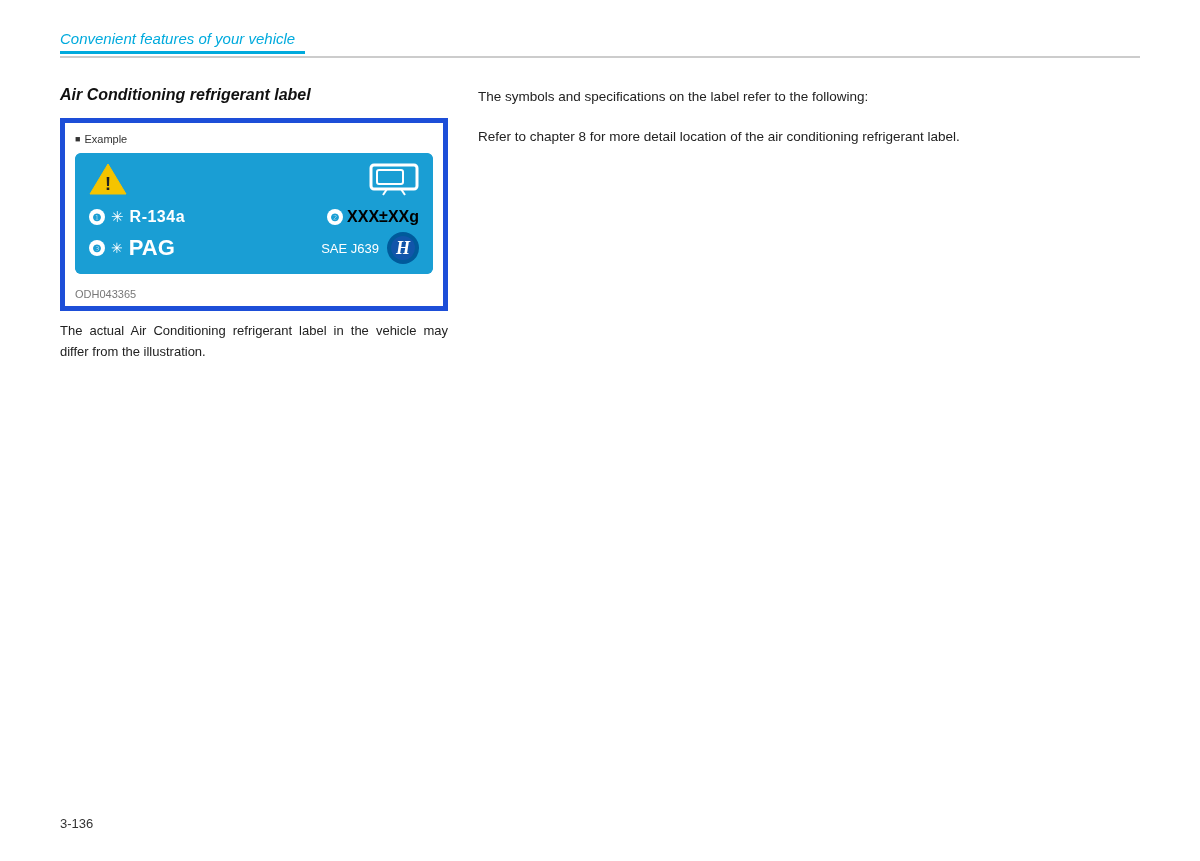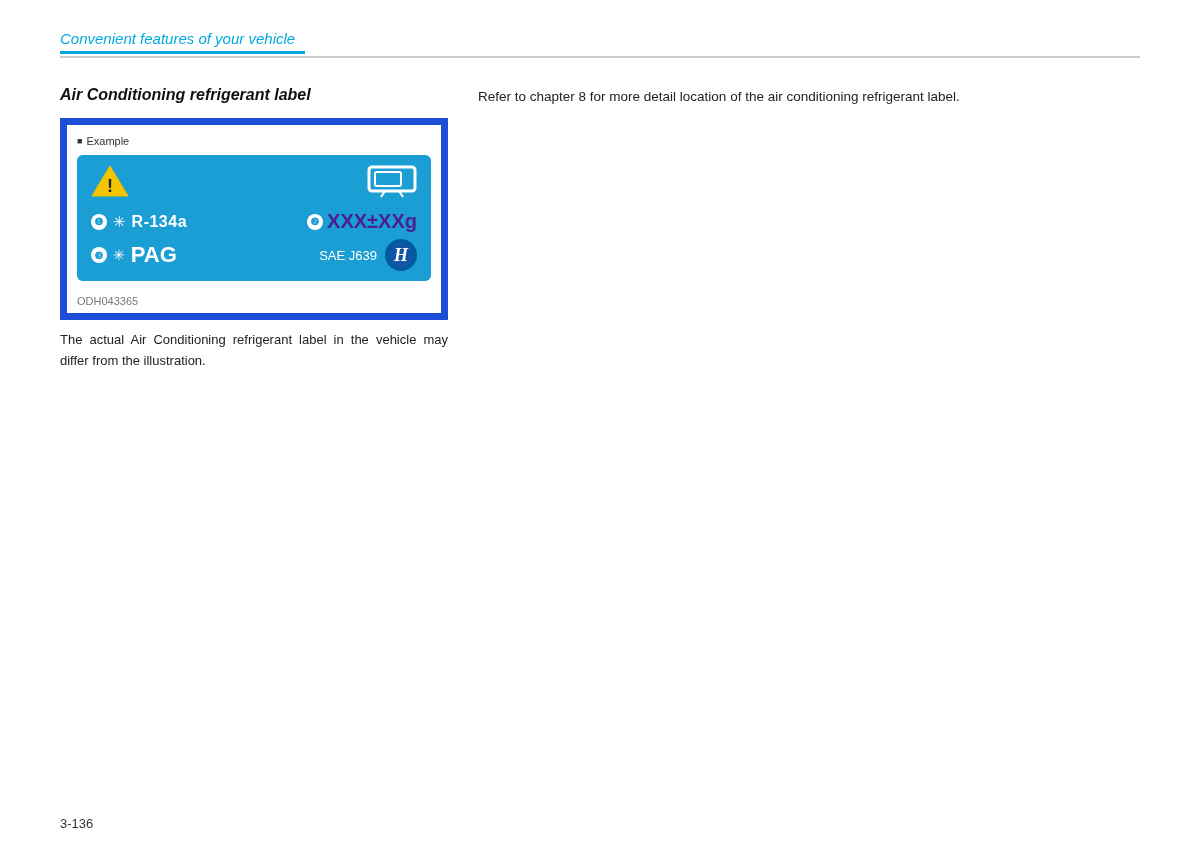--- a/index.html
+++ b/index.html
@@ -60,21 +60,21 @@
     .section-title {
       font-weight: bold;
       font-style: italic;
       font-size: 16px;
       margin-bottom: 14px;
       color: #111;
     }
 
     
     .example-box {
-      border: 7px solid #1d4ed8;
+      border: 5px solid #1d4ed8;
       padding: 10px 10px 6px 10px;
       margin-bottom: 10px;
     }
 
     .example-label {
       font-size: 11px;
       color: #333;
       margin-bottom: 8px;
       display: flex;
       align-items: center;
@@ -140,22 +140,22 @@
     }
 
     .ac-label-middle-right {
       display: flex;
       align-items: center;
       gap: 4px;
       color: white;
     }
 
     .amount-text {
-      color: #4c1d95;
-      font-size: 20px;
+      color: #000000;
+      font-size: 16px;
       font-weight: bold;
     }
 
     .ac-label-bottom {
       display: flex;
       justify-content: space-between;
       align-items: center;
       padding: 0 4px;
     }
 
@@ -330,20 +330,21 @@
           </div>
         </div>
 
         <div class="image-code">ODH043365</div>
       </div>
 
       <p class="image-caption">The actual Air Conditioning refrigerant label in the vehicle may differ from the illustration.</p>
     </div>
 
     <div class="right-column">
+      <p class="description-text">The symbols and specifications on the label refer to the following:</p>
 
 
       <p class="refer-text">Refer to chapter 8 for more detail location of the air conditioning refrigerant label.</p>
     </div>
 
   </div>
 
   <div class="page-number">3-136</div>
 </div>
 

